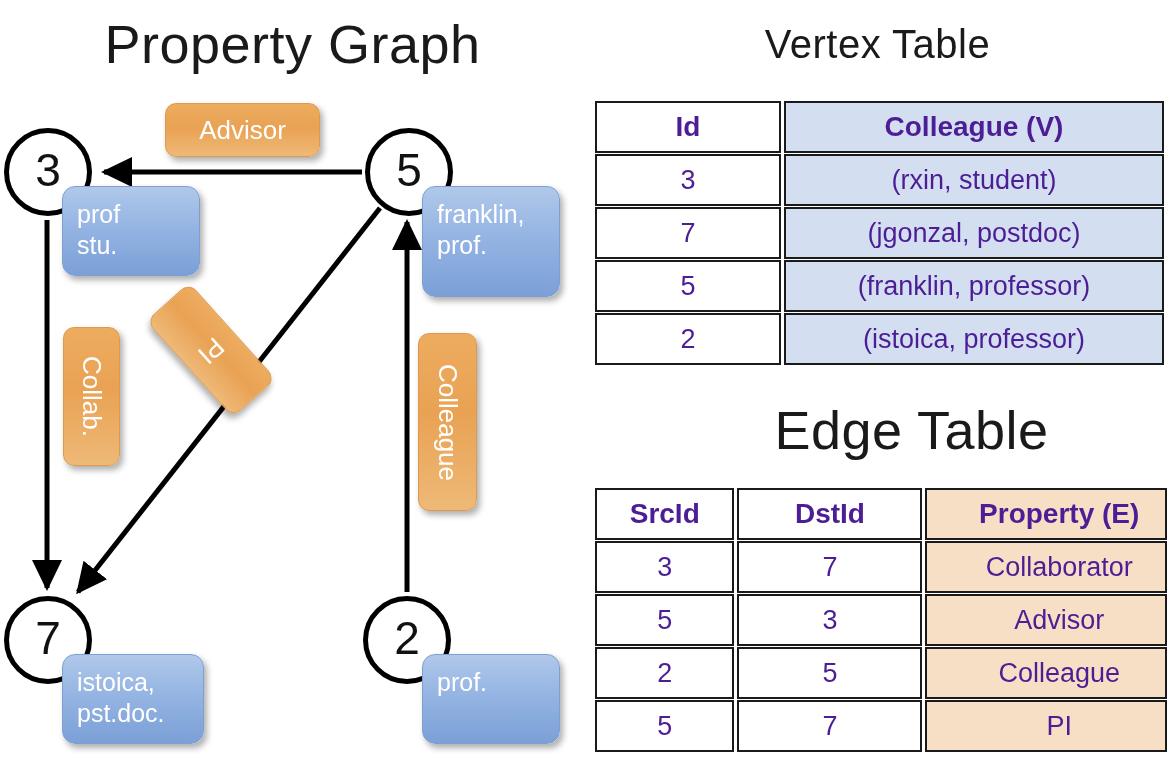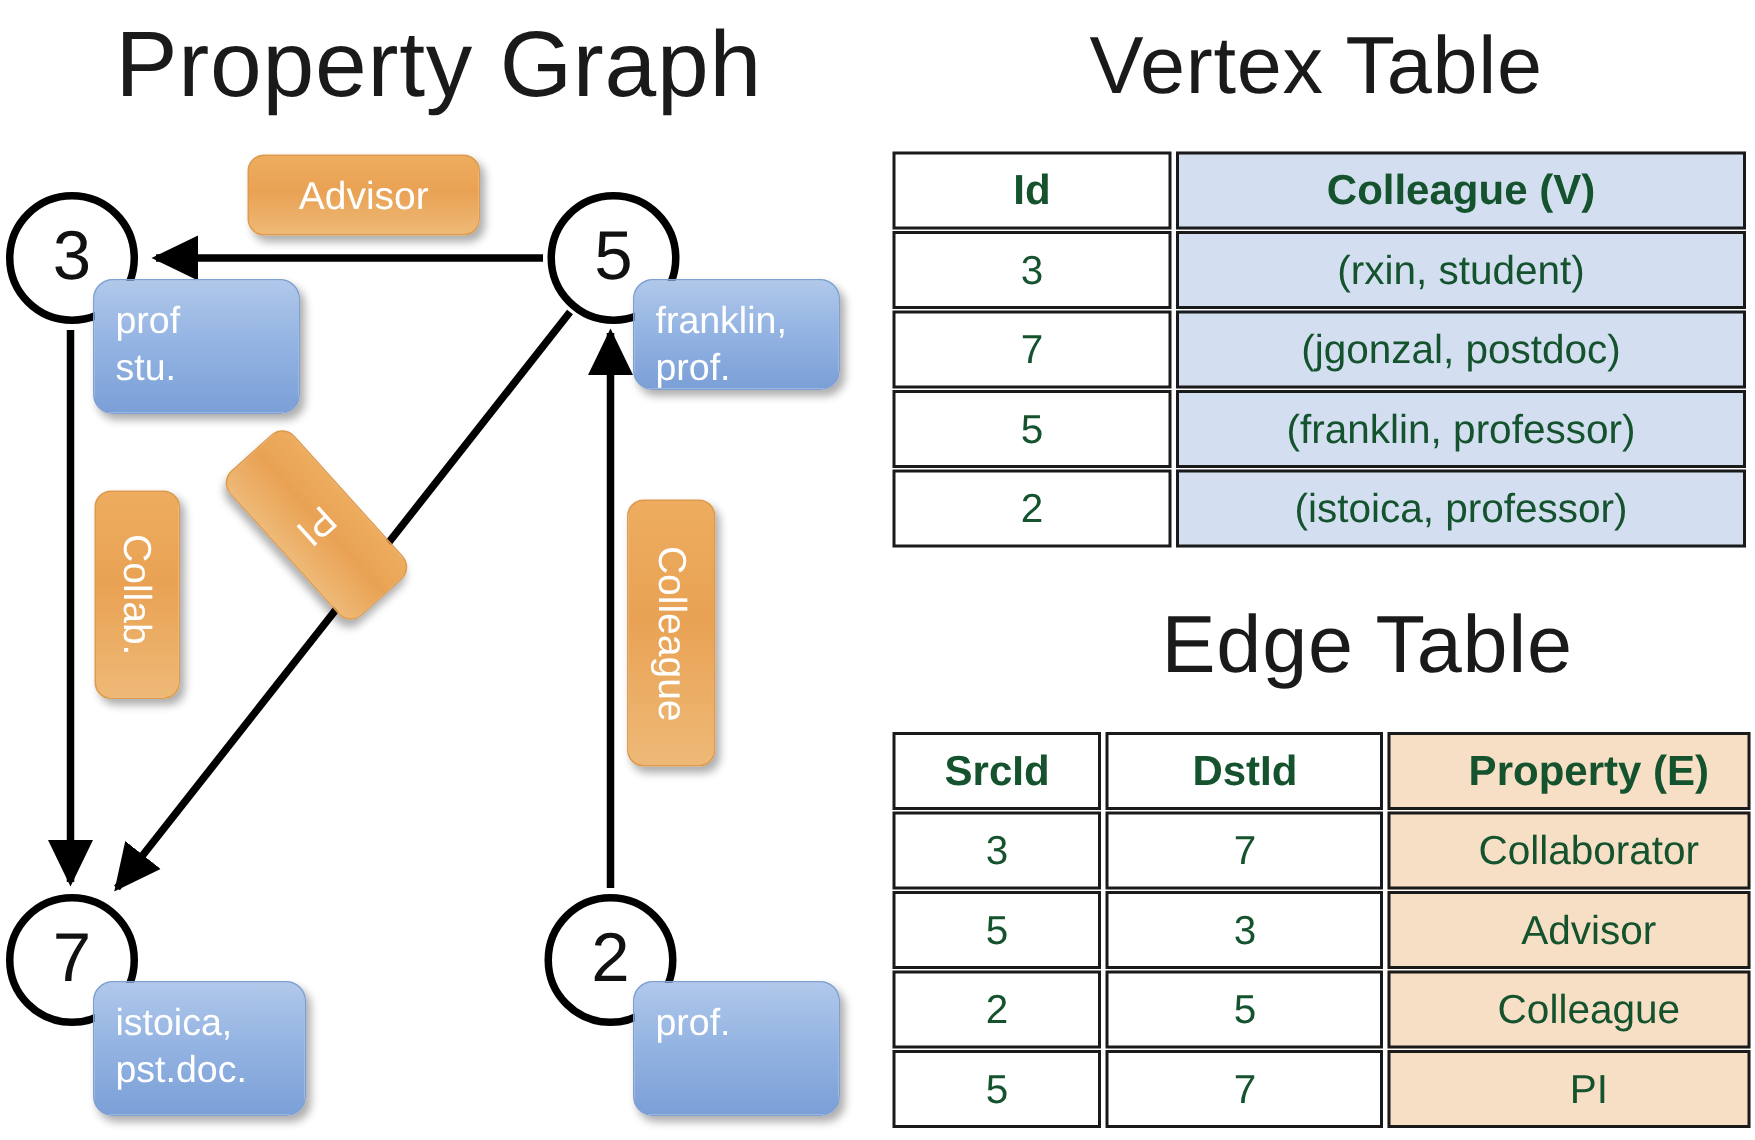--- a/index.html
+++ b/index.html
@@ -21,25 +21,25 @@
     position: absolute;
     font-family: "Liberation Sans", sans-serif;
     font-weight: 300;
     letter-spacing: 0.5px;
     color: #1a1a1a;
     white-space: nowrap;
     text-align: center;
   }
   #title-property-graph {
     left: 0; top: 12px; width: 585px;
-    font-size: 62px; line-height: 64px;
+    font-size: 54px; line-height: 64px;
   }
   #title-vertex-table {
     left: 585px; top: 12px; width: 585px;
-    font-size: 54px; line-height: 64px;
+    font-size: 40px; line-height: 64px;
   }
   #title-edge-table {
     left: 619px; top: 398px; width: 585px;
     font-size: 54px; line-height: 64px;
   }
 
   
   #graph-panel {
     position: absolute;
     left: 0; top: 0;
@@ -85,21 +85,21 @@
     box-shadow: 3px 4px 6px rgba(0,0,0,0.32);
     color: #ffffff;
     font-size: 25px;
     font-weight: 300;
     font-family: "Liberation Sans", sans-serif;
     line-height: 31px;
     padding: 12px 0 0 14px;
     z-index: 6;
   }
   #prop-3 { left: 62px;  top: 186px; width: 138px; height: 90px; }
-  #prop-5 { left: 422px; top: 186px; width: 138px; height: 74px; }
+  #prop-5 { left: 422px; top: 186px; width: 138px; height: 111px; }
   #prop-7 { left: 62px;  top: 654px; width: 142px; height: 90px; }
   #prop-2 { left: 422px; top: 654px; width: 138px; height: 90px; }
   .prop-line { display: block; white-space: nowrap; }
 
   
   .edge-label {
     position: absolute;
     box-sizing: border-box;
     border-radius: 11px;
     background: linear-gradient(180deg, #edac5f 0%, #e9a254 45%, #eeb977 100%);
@@ -145,21 +145,21 @@
     position: absolute;
     border-collapse: separate;
     border-spacing: 3px 1px;
     font-family: "Liberation Sans", sans-serif;
   }
   .tbl td {
     border: 2px solid #1a1a1a;
     text-align: center;
     font-size: 27px;
     font-weight: 300;
-    color: #14532d;
+    color: #4c1d95;
     padding: 0;
     height: 52px;
     vertical-align: middle;
     background: #ffffff;
     box-sizing: border-box;
   }
   .tbl td.hdr {
     font-weight: 700;
     font-size: 28px;
   }

